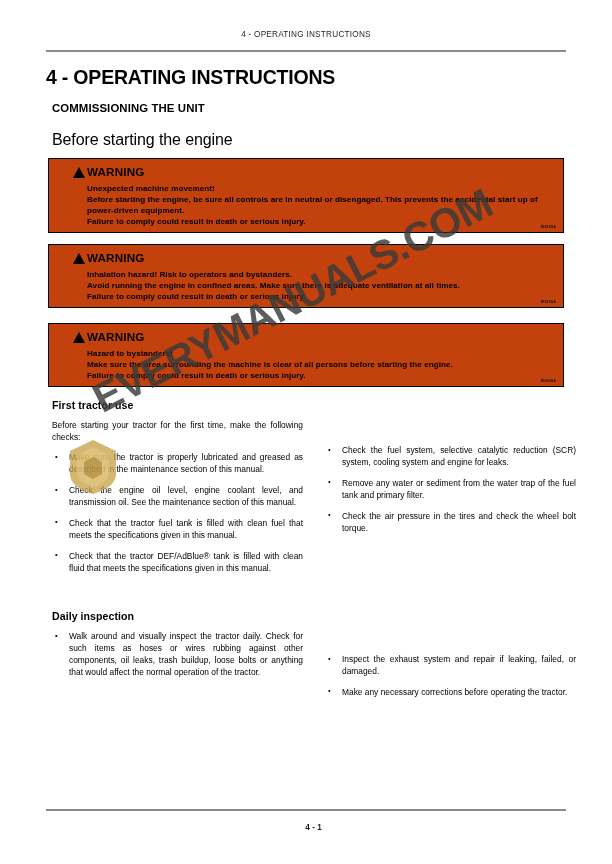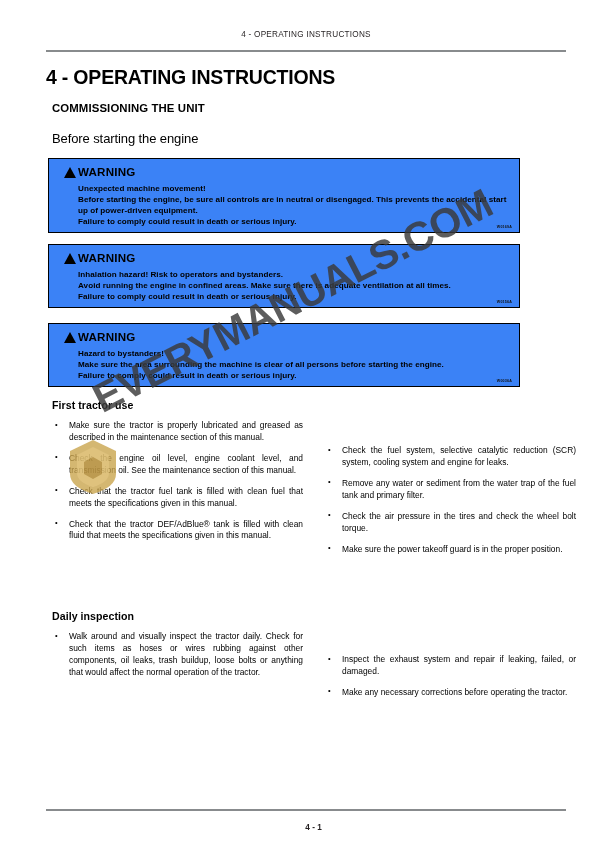--- a/index.html
+++ b/index.html
@@ -55,34 +55,34 @@
     top: 102px;
     left: 52px;
     font-size: 11.4px;
     font-weight: bold;
     letter-spacing: 0.1px;
   }
   .subsection-title {
     position: absolute;
     top: 131px;
     left: 52px;
-    font-size: 13px;
+    font-size: 16px;
     font-weight: normal;
     letter-spacing: -0.1px;
   }
 
   
   .warn-box {
     position: absolute;
     left: 48px;
-    width: 472px;
+    width: 516px;
     box-sizing: border-box;
     border: 1.6px solid #000;
-    background: #3b82f6;
-    padding: 6px 8px 5px 15px;
+    background: #c2410c;
+    padding: 6px 8px 5px 24px;
   }
   .warn-head {
     display: flex;
     align-items: center;
     gap: 2px;
     margin-bottom: 5px;
   }
   .warn-tri {
     display: inline-block;
     width: 0;
@@ -262,34 +262,34 @@
     <div class="warn-body">
       <div>Hazard to bystanders!</div>
       <div>Make sure the area surrounding the machine is clear of all persons before starting the engine.</div>
       <div>Failure to comply could result in death or serious injury.</div>
     </div>
     <div class="warn-code">W0036A</div>
   </div>
 
   <div class="col-left" id="first-use-left">
     <p class="body-head">First tractor use</p>
+    <p class="body-para">Before starting your tractor for the first time, make the following checks:</p>
     <ul class="bullets">
       <li>Make sure the tractor is properly lubricated and greased as described in the maintenance section of this manual.</li>
       <li>Check the engine oil level, engine coolant level, and transmission oil. See the maintenance section of this manual.</li>
       <li>Check that the tractor fuel tank is filled with clean fuel that meets the specifications given in this manual.</li>
       <li class="last">Check that the tractor DEF/AdBlue® tank is filled with clean fluid that meets the specifications given in this manual.</li>
     </ul>
   </div>
 
   <div class="col-right" id="first-use-right">
     <ul class="bullets">
       <li>Check the fuel system, selective catalytic reduction (SCR) system, cooling system and engine for leaks.</li>
       <li>Remove any water or sediment from the water trap of the fuel tank and primary filter.</li>
       <li>Check the air pressure in the tires and check the wheel bolt torque.</li>
-      <li class="last">Make sure the power takeoff guard is in the proper position.</li>
     </ul>
   </div>
 
   <div class="col-left" id="daily-left">
     <p class="body-head">Daily inspection</p>
     <ul class="bullets">
       <li class="last">Walk around and visually inspect the tractor daily. Check for such items as hoses or wires rubbing against other components, oil leaks, trash buildup, loose bolts or anything that would affect the normal operation of the tractor.</li>
     </ul>
   </div>
 

